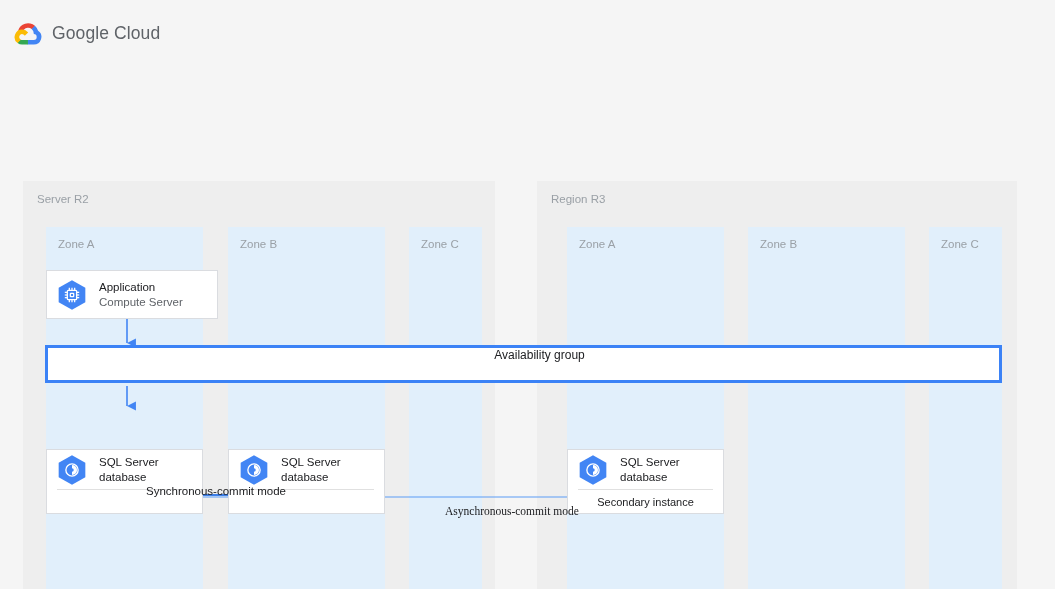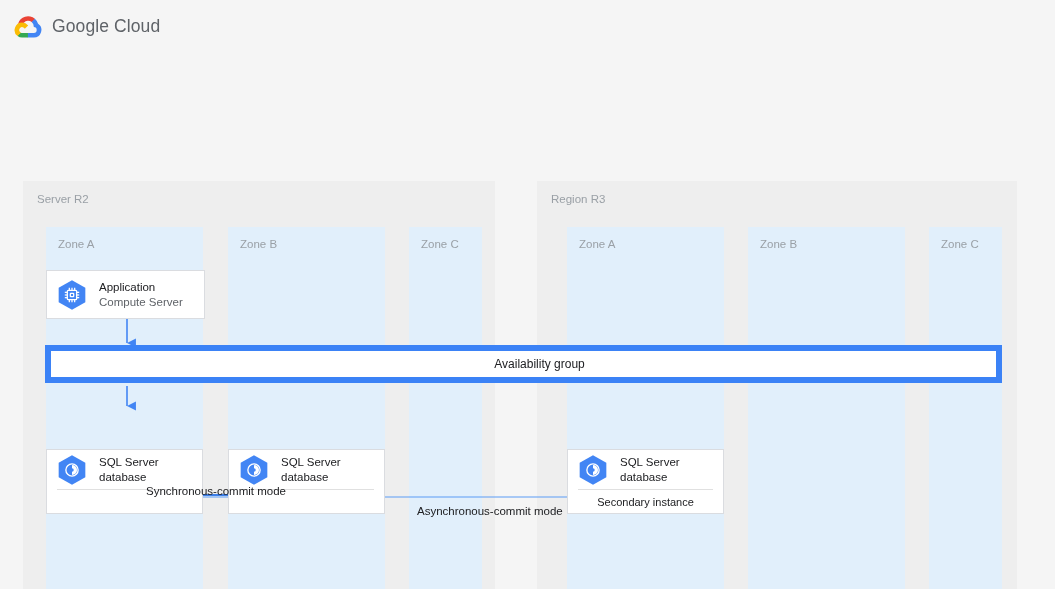--- a/index.html
+++ b/index.html
@@ -11,21 +11,21 @@
     height: 589px;
     background: #f5f5f5;
     font-family: "Liberation Sans", sans-serif;
     overflow: hidden;
     position: relative;
   }
 
   
   #header {
     position: absolute;
-    left: 0; top: 4px;
+    left: 0; top: 11px;
     width: 1055px; height: 45px;
     display: flex;
     align-items: center;
     padding-left: 14px;
     box-sizing: border-box;
   }
   #gc-logo {
     width: 28px; height: 28px;
     flex: 0 0 auto;
     margin-right: 10px;
@@ -120,24 +120,23 @@
     height: 24px;
     font-size: 11px;
     color: #202124;
     white-space: nowrap;
   }
 
   
   #availability-group {
     position: absolute;
     background: #ffffff;
-    border: 6px solid #3b82f6;
-    box-sizing: border-box;
-    display: flex;
-    align-items: center;
+    border: 3px solid #3b82f6;
+    box-sizing: border-box;
+    display: flex;
     justify-content: center;
     font-size: 12px;
     color: #202124;
     z-index: 7;
     padding-left: 32px;
   }
 
   
   #connectors {
     position: absolute;
@@ -212,27 +211,27 @@
     <line x1="127" y1="274" x2="127" y2="298" stroke="#4285f4" stroke-width="1.6" marker-end="url(#arrow-down)"></line>
 
     <line x1="127" y1="341" x2="127" y2="361" stroke="#4285f4" stroke-width="1.6" marker-end="url(#arrow-down)"></line>
 
     <path d="M 127 427 L 127 452 L 648 452 L 648 425" fill="none" stroke="#5b9bf5" stroke-width="1.2" marker-end="url(#arrow-up-thin)"></path>
 
     <path d="M 127 427 L 127 450 L 309 450 L 309 425" fill="none" stroke="#3d7fe8" stroke-width="1.9" marker-end="url(#arrow-up)"></path>
   </svg>
 
   <div class="conn-label" style="left:146px; top:440px;">Synchronous-commit mode</div>
-  <div class="conn-label" style="left:417px; top:460px;">Asynchronous-commit mode</div>
+  <div class="conn-label" style="left:445px; top:460px;font-family:Liberation Serif, serif;">Asynchronous-commit mode</div>
 
   <div id="availability-group" style="left:45px; top:300px; width:957px; height:38px;">
     <span>Availability group</span>
   </div>
 
-  <div class="card" style="left:46px; top:225px; width:159px; height:49px;">
+  <div class="card" style="left:46px; top:225px; width:172px; height:49px;">
     <div class="card-main" style="height:47px;">
       <svg class="card-icon" viewBox="0 0 48 48">
         <path d="M24 2 L44 13 L44 35 L24 46 L4 35 L4 13 Z" fill="#4285f4"></path>
         <g fill="none" stroke="#ffffff" stroke-width="1.9">
           <rect x="17" y="17" width="14" height="14" rx="1.4"></rect>
           <rect x="21.5" y="21.5" width="5" height="5" rx="0.8"></rect>
           <line x1="20" y1="13.2" x2="20" y2="17"></line>
           <line x1="24" y1="13.2" x2="24" y2="17"></line>
           <line x1="28" y1="13.2" x2="28" y2="17"></line>
           <line x1="20" y1="31" x2="20" y2="34.8"></line>

